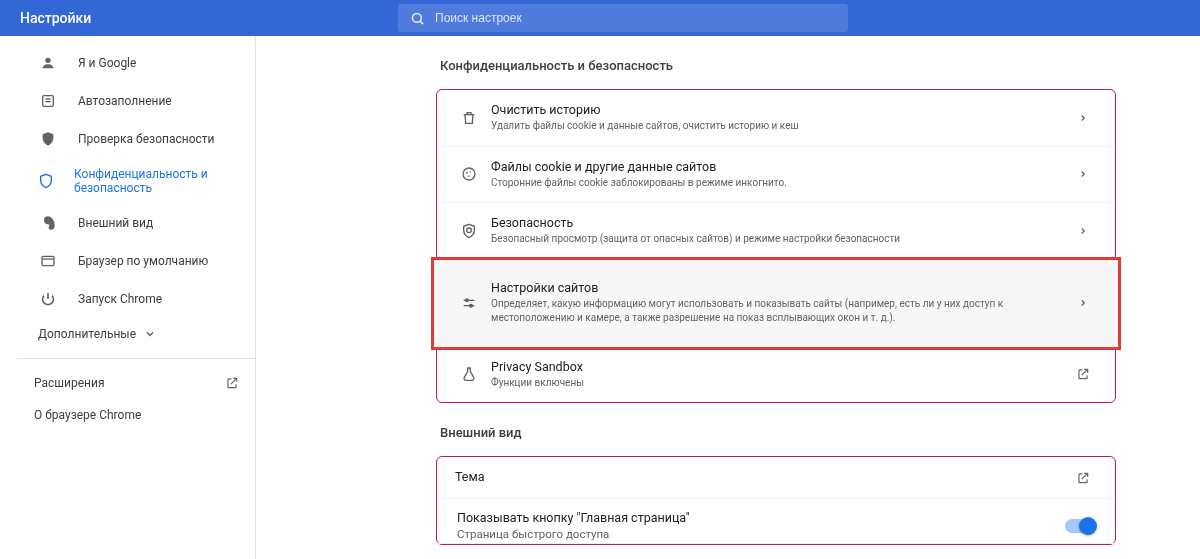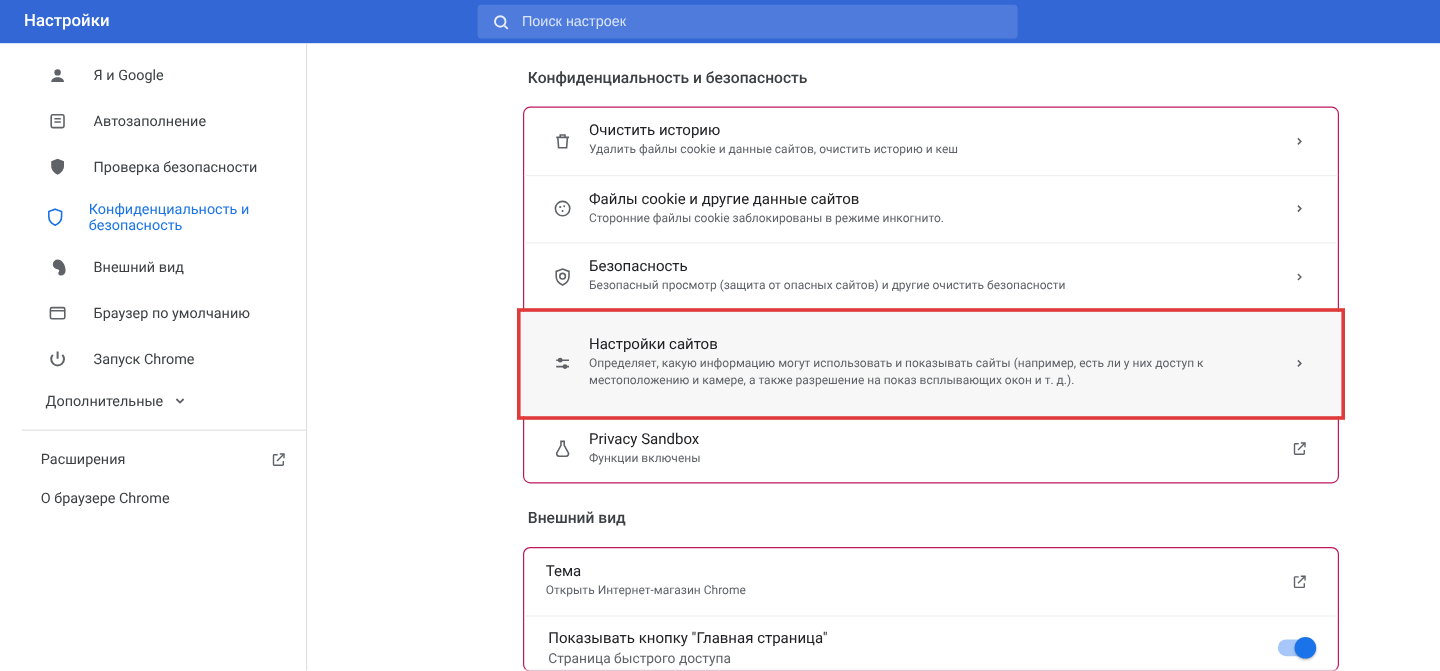--- a/index.html
+++ b/index.html
@@ -305,21 +305,21 @@
 
         <div class="row">
           <div class="iconcell">
               <svg width="16" height="16" viewBox="0 0 24 24" fill="none" stroke="currentColor" stroke-width="2">
                 <path d="M12 2l8 3v6c0 5-3.5 9-8 11-4.5-2-8-6-8-11V5l8-3z"></path>
                 <circle cx="12" cy="11" r="3.5"></circle>
               </svg>
             </div>
           <div class="textcell">
             <div class="title">Безопасность</div>
-            <div class="subtitle">Безопасный просмотр (защита от опасных сайтов) и другие очистить безопасности</div>
+            <div class="subtitle">Безопасный просмотр (защита от опасных сайтов) и режиме настройки безопасности</div>
           </div>
           <div class="chevcell">
               <svg width="10" height="10" viewBox="0 0 24 24" fill="none" stroke="currentColor" stroke-width="3">
                 <polyline points="9 6 15 12 9 18"></polyline>
               </svg>
             </div>
         </div>
 
         <div class="row highlight">
           <div class="iconcell">
@@ -361,21 +361,20 @@
         </div>
       </div>
 
       <div class="section-title">Внешний вид</div>
 
       <div class="card">
         <div class="row noicon">
           <div class="iconcell"></div>
           <div class="textcell">
             <div class="title">Тема</div>
-            <div class="subtitle">Открыть Интернет-магазин Chrome</div>
           </div>
           <div class="chevcell">
               <svg width="14" height="14" viewBox="0 0 24 24" fill="none" stroke="currentColor" stroke-width="2">
                 <path d="M14 4h6v6"></path>
                 <path d="M20 4L10 14"></path>
                 <path d="M19 14v5a1 1 0 01-1 1H6a1 1 0 01-1-1V6a1 1 0 011-1h5"></path>
               </svg>
             </div>
         </div>
 

